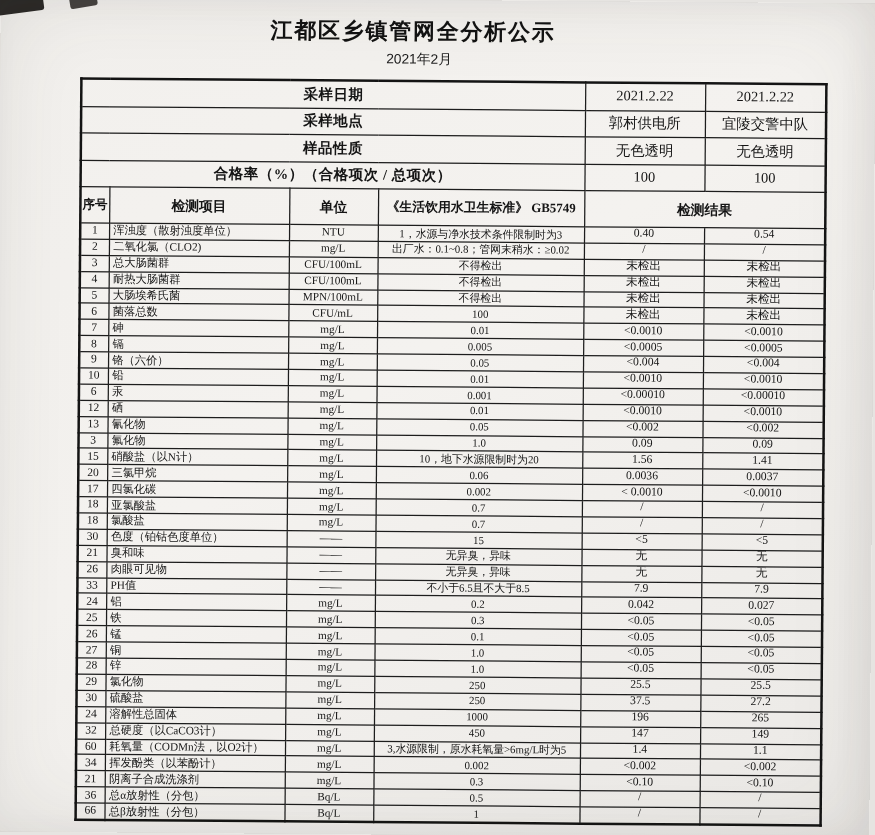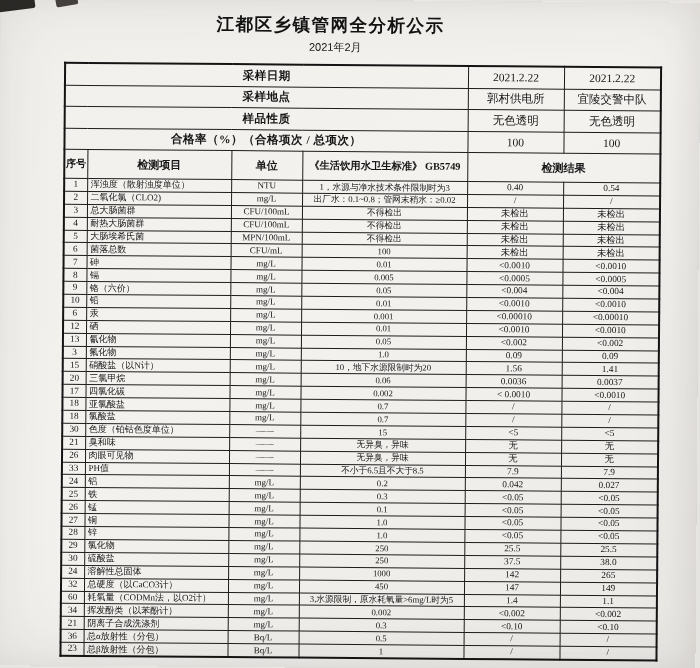--- a/index.html
+++ b/index.html
@@ -336,28 +336,28 @@
     <td class="c-std">250</td>
     <td class="c-res">25.5</td>
     <td class="c-res">25.5</td>
   </tr>
         <tr class="data">
     <td class="c-no">30</td>
     <td class="c-name">硫酸盐</td>
     <td class="c-unit">mg/L</td>
     <td class="c-std">250</td>
     <td class="c-res">37.5</td>
-    <td class="c-res">38.0</td>
+    <td class="c-res">27.2</td>
   </tr>
         <tr class="data">
     <td class="c-no">24</td>
     <td class="c-name">溶解性总固体</td>
     <td class="c-unit">mg/L</td>
     <td class="c-std">1000</td>
-    <td class="c-res">142</td>
+    <td class="c-res">196</td>
     <td class="c-res">265</td>
   </tr>
         <tr class="data">
     <td class="c-no">32</td>
     <td class="c-name">总硬度（以CaCO3计）</td>
     <td class="c-unit">mg/L</td>
     <td class="c-std">450</td>
     <td class="c-res">147</td>
     <td class="c-res">149</td>
   </tr>
@@ -387,21 +387,21 @@
   </tr>
         <tr class="data">
     <td class="c-no">36</td>
     <td class="c-name">总α放射性（分包）</td>
     <td class="c-unit">Bq/L</td>
     <td class="c-std">0.5</td>
     <td class="c-res">/</td>
     <td class="c-res">/</td>
   </tr>
         <tr class="data">
-    <td class="c-no">23</td>
+    <td class="c-no">66</td>
     <td class="c-name">总β放射性（分包）</td>
     <td class="c-unit">Bq/L</td>
     <td class="c-std">1</td>
     <td class="c-res">/</td>
     <td class="c-res">/</td>
   </tr>
       </tbody>
   </table>
 
   <div class="vignette"></div>

